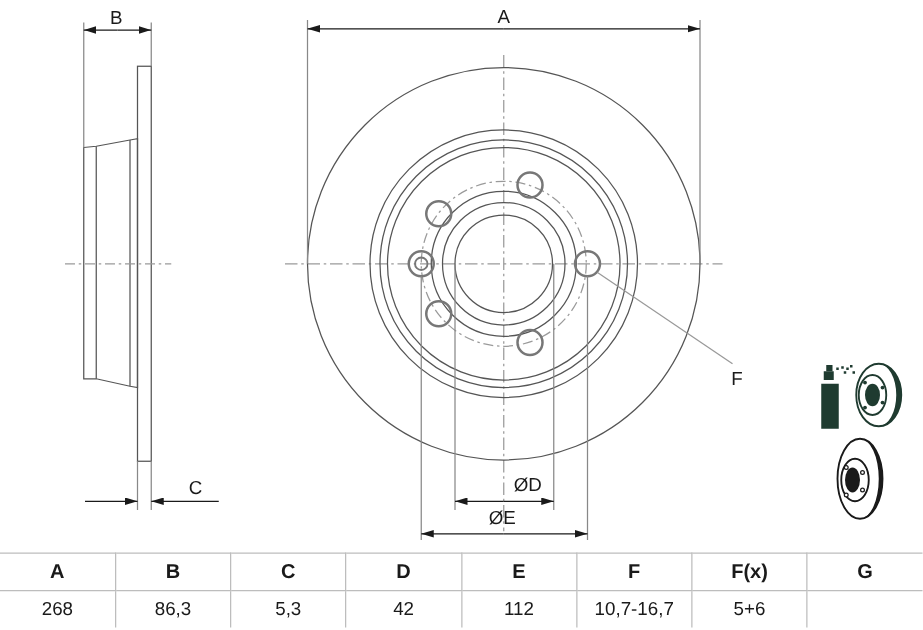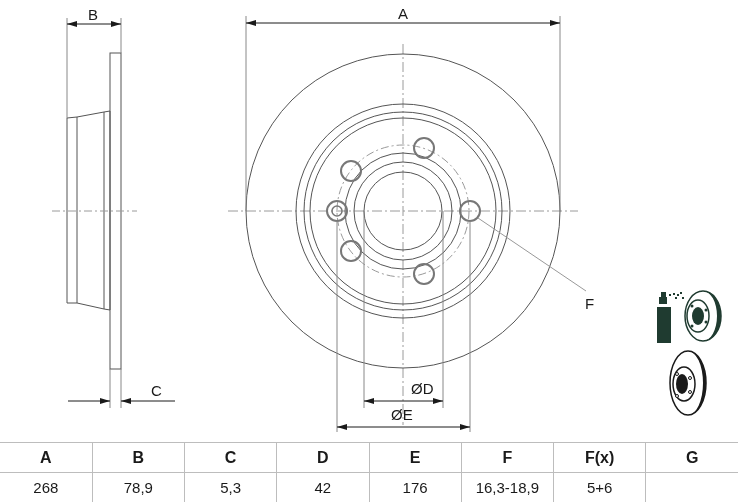--- a/index.html
+++ b/index.html
@@ -153,22 +153,22 @@
     <td>B</td>
     <td>C</td>
     <td>D</td>
     <td>E</td>
     <td>F</td>
     <td>F(x)</td>
     <td>G</td>
   </tr>
   <tr class="vals">
     <td>268</td>
-    <td>78,9</td>
+    <td>86,3</td>
     <td>5,3</td>
     <td>42</td>
-    <td>176</td>
-    <td>16,3-18,9</td>
+    <td>112</td>
+    <td>10,7-16,7</td>
     <td>5+6</td>
     <td></td>
   </tr>
 </tbody>
   </table>
 
 </body></html>

